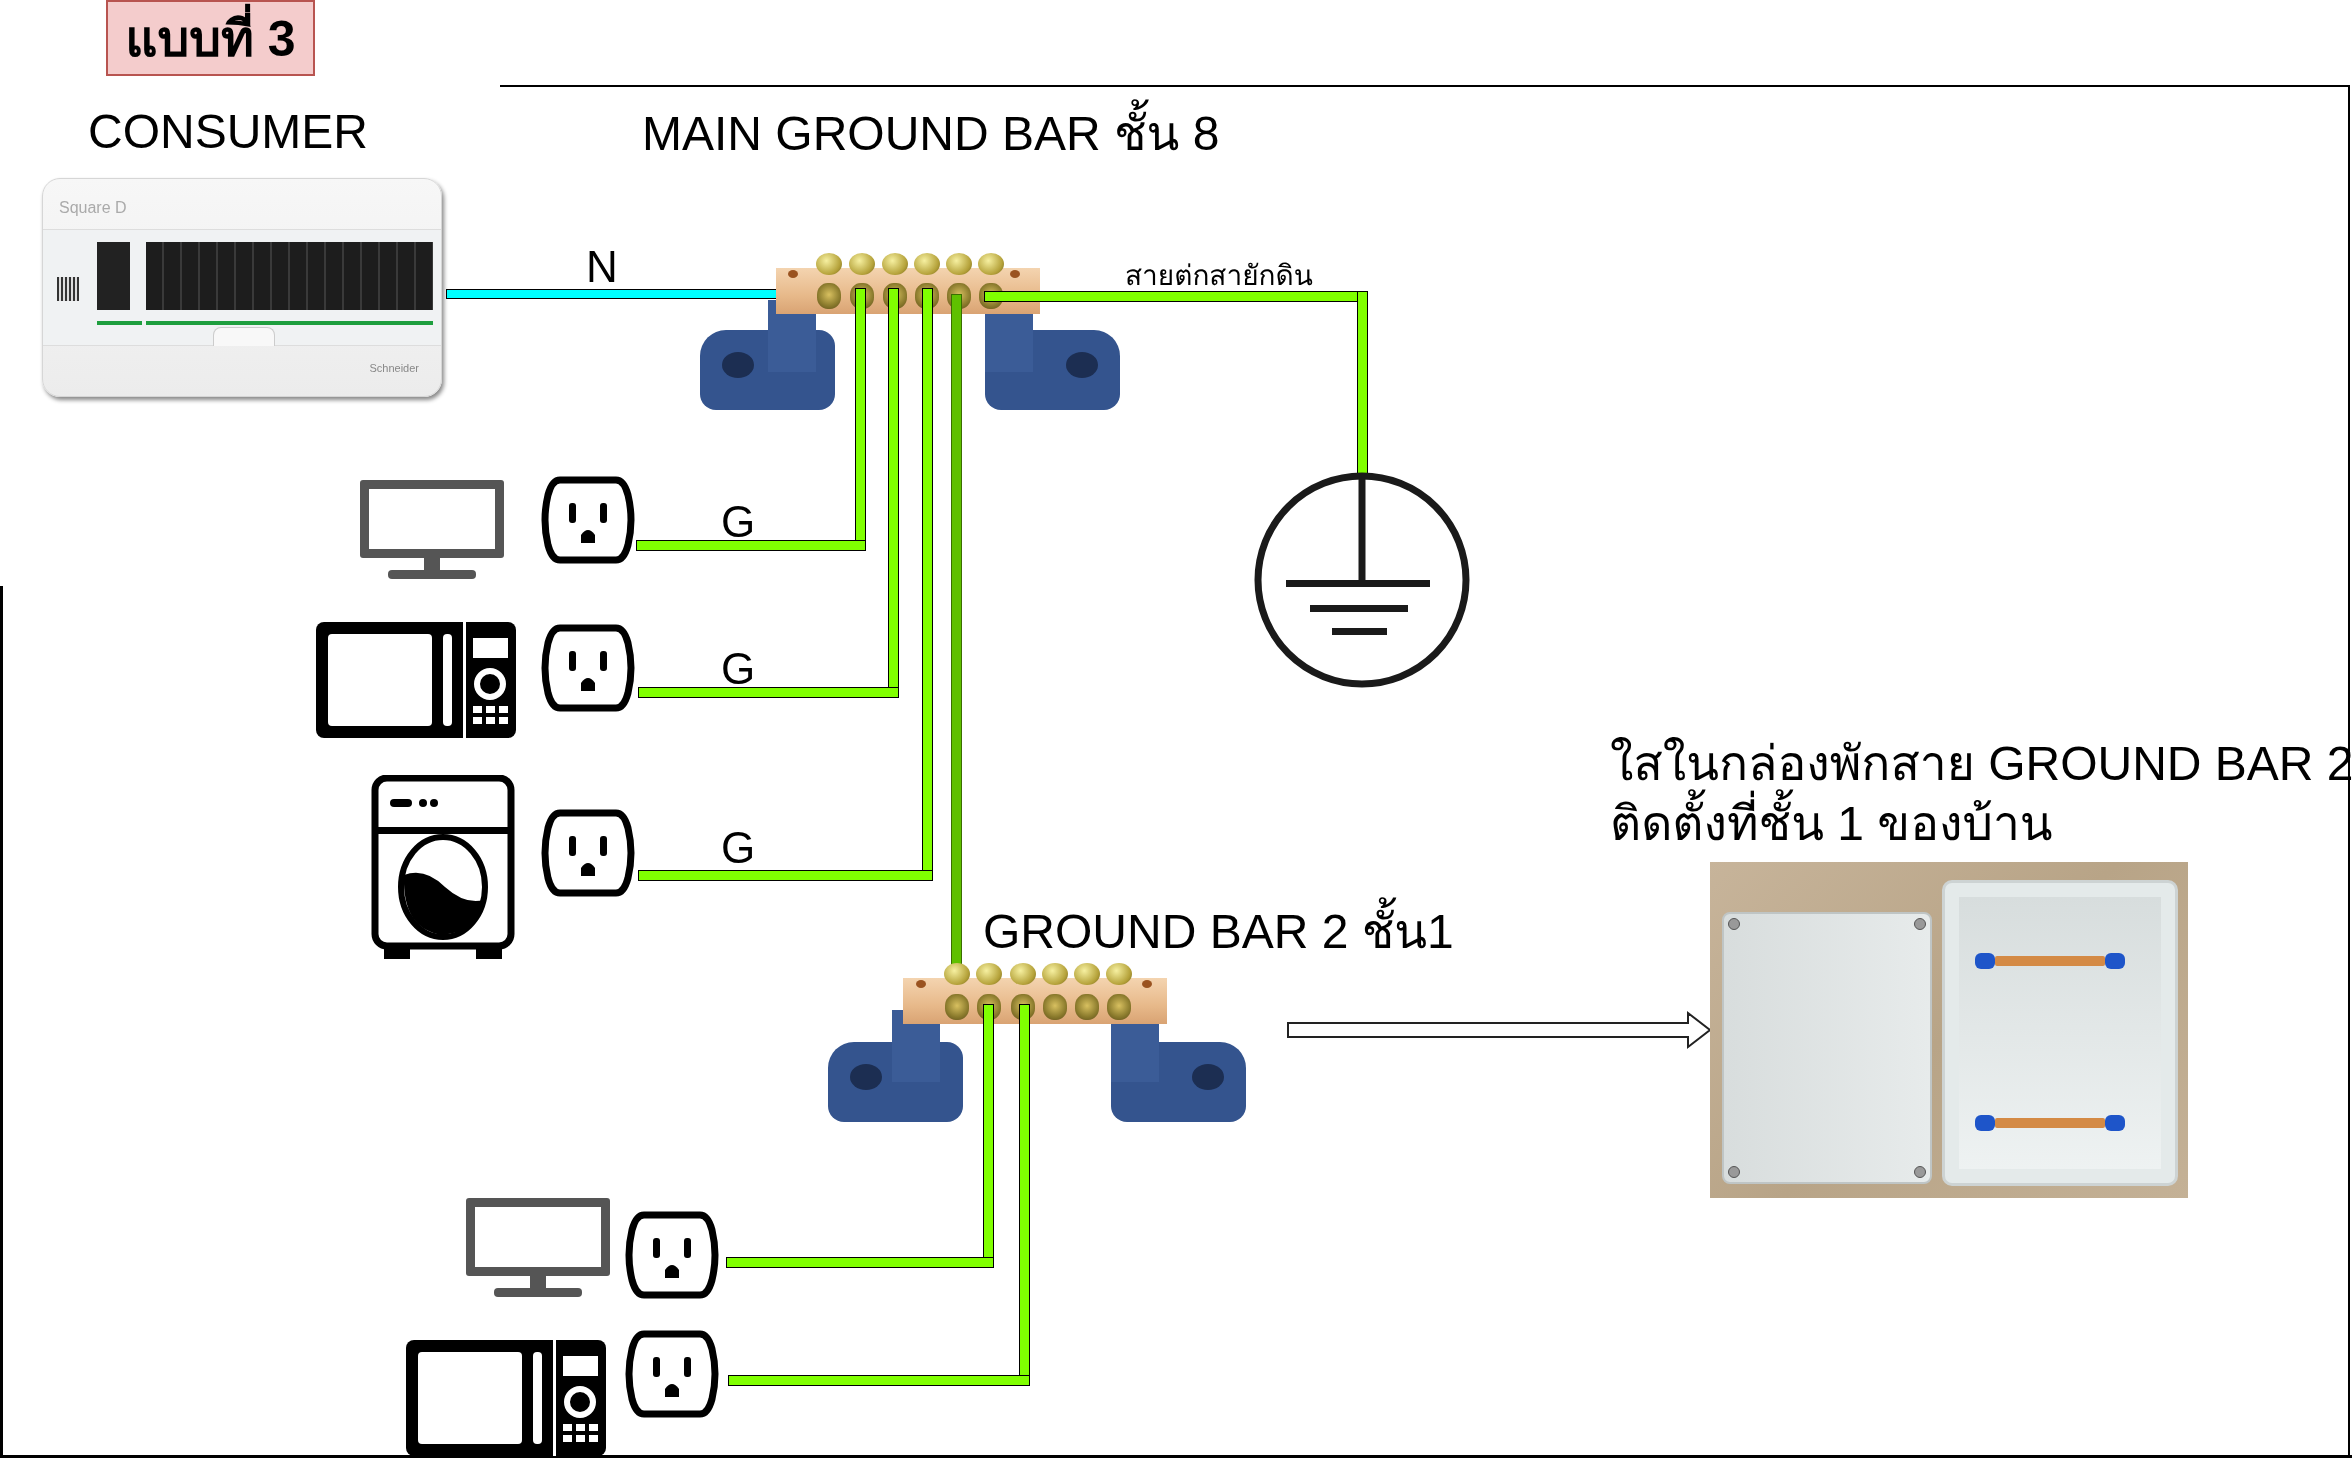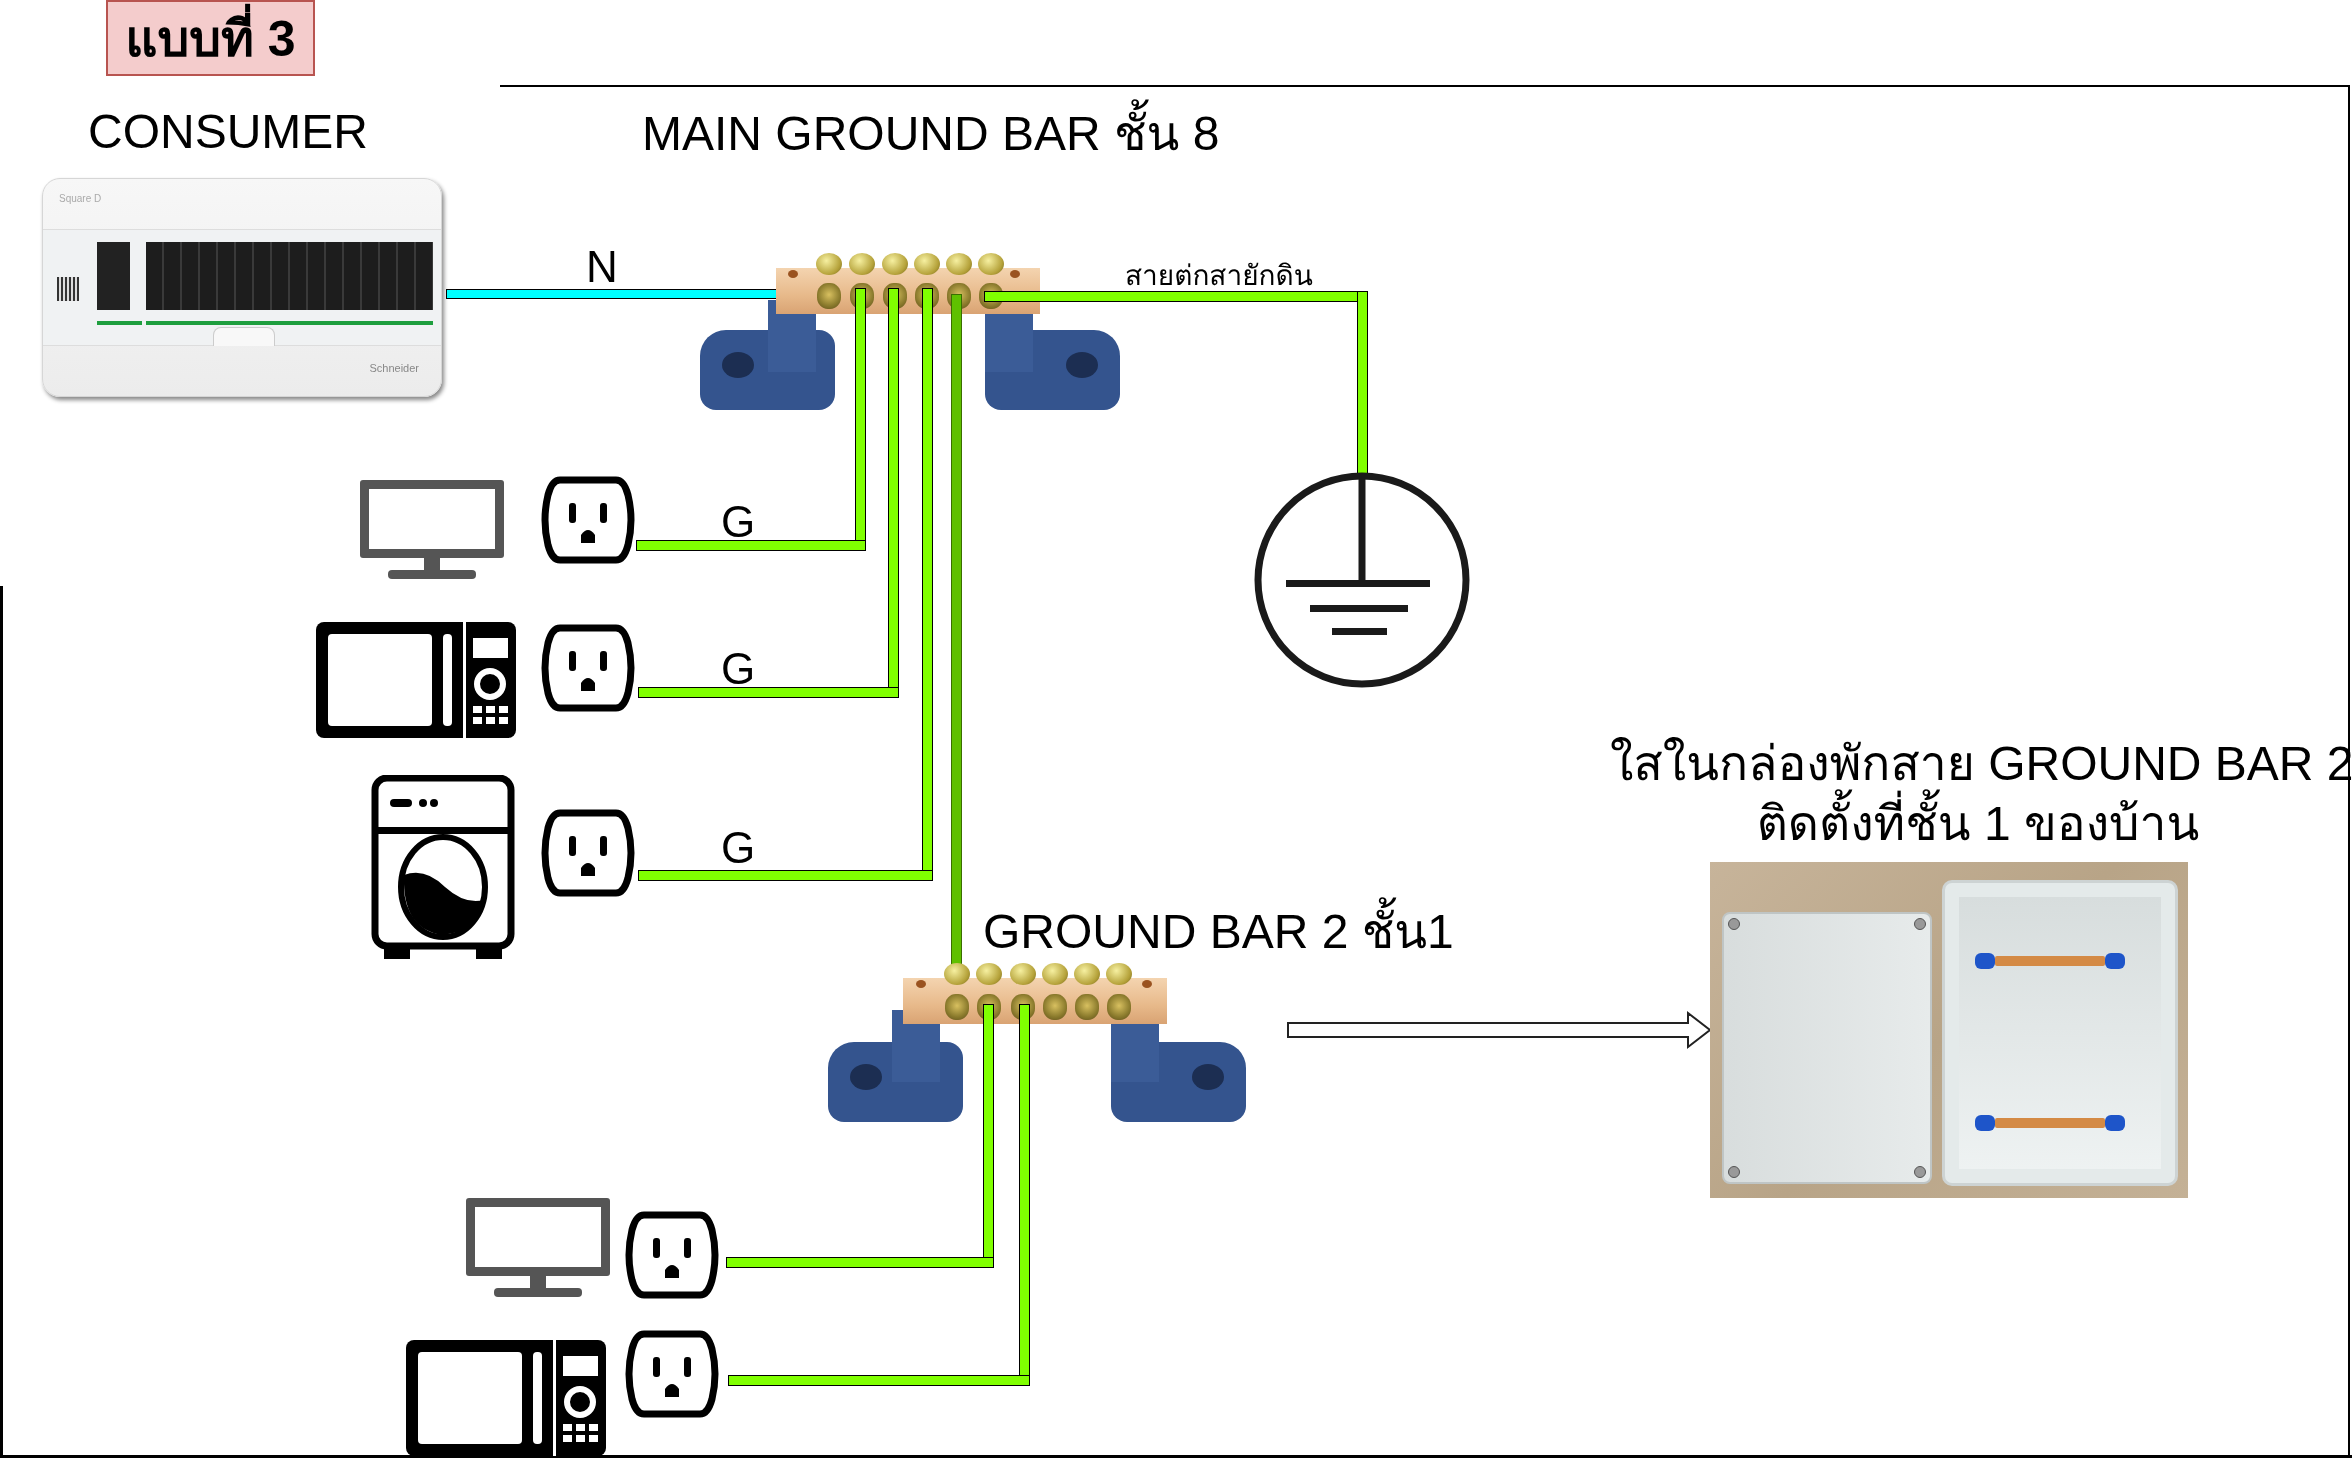--- a/index.html
+++ b/index.html
@@ -10,21 +10,21 @@
   .frame-left { left:0; top:586px; width:3px; height:872px; background:#000; }
   .frame-bottom { left:0; top:1455px; width:2352px; height:3px; background:#000; }
 
   .title-box { left:106px; top:0; width:209px; height:76px; background:#f4cccc; border:2px solid #b85450; box-sizing:border-box; display:flex; align-items:center; justify-content:center; font-weight:bold; font-size:50px; }
   .label { font-size:48px; white-space:nowrap; line-height:1; }
   .label-sm { font-size:28px; white-space:nowrap; line-height:1; }
   .label-g { font-size:44px; line-height:1; }
 
   
   .cu { left:42px; top:178px; width:400px; height:219px; background:linear-gradient(#f7f7f7,#ececec); border-radius:18px; box-shadow:2px 3px 4px #888; border:1px solid #d6d6d6; box-sizing:border-box; }
-  .cu-brand { left:16px; top:14px; font-size:10px; color:#aaa; }
+  .cu-brand { left:16px; top:20px; font-size:16px; color:#aaa; }
   .cu-brand2 { right:22px; bottom:22px; font-size:11px; color:#888; }
   .cu-window { left:0; top:50px; width:398px; height:115px; background:#f0f2f3; border-top:1px solid #ddd; border-bottom:1px solid #ddd; }
   .cu-qr { left:14px; top:98px; width:22px; height:24px; background:repeating-linear-gradient(90deg,#333 0 2px,#ddd 2px 4px); }
   .cu-main { left:54px; top:63px; width:33px; height:68px; background:#222; }
   .cu-breakers { left:103px; top:63px; width:287px; height:68px; background:repeating-linear-gradient(90deg,#1d1d1d 0 16px,#3a3a3a 16px 18px); }
   .cu-green1 { left:54px; top:142px; width:45px; height:4px; background:#1e9e3e; }
   .cu-green2 { left:103px; top:142px; width:287px; height:4px; background:#1e9e3e; }
   .cu-handle { left:170px; top:148px; width:60px; height:18px; border:1px solid #ccc; border-bottom:none; border-radius:8px 8px 0 0; background:#f8f8f8; }
 
   
@@ -65,21 +65,21 @@
 <div class="abs frame-bottom"></div>
 
 <div class="abs title-box">แบบที่ 3</div>
 
 <div class="abs label" style="left:88px;top:108px;text-align:right;">CONSUMER</div>
 <div class="abs label" style="left:642px;top:110px;">MAIN GROUND BAR ชั้น 8</div>
 <div class="abs label" style="left:586px;top:245px;font-size:44px;">N</div>
 <div class="abs label-sm" style="left:1125px;top:262px;">สายต่กสายักดิน</div>
 <div class="abs label" style="left:983px;top:908px;">GROUND BAR 2 ชั้น1</div>
 <div class="abs label" style="left:1610px;top:740px;width:736px;">ใสในกล่องพักสาย GROUND BAR 2</div>
-<div class="abs label" style="left:1610px;top:800px;width:736px;text-align:center;">ติดตั้งที่ชั้น 1 ของบ้าน</div>
+<div class="abs label" style="left:1610px;top:800px;width:736px;text-align:left;">ติดตั้งที่ชั้น 1 ของบ้าน</div>
 
 <div class="abs cu">
   <div class="abs cu-brand">Square D</div>
   <div class="abs cu-window"></div>
   <div class="abs cu-qr"></div>
   <div class="abs cu-main"></div>
   <div class="abs cu-breakers"></div>
   <div class="abs cu-green1"></div>
   <div class="abs cu-green2"></div>
   <div class="abs cu-handle"></div>

